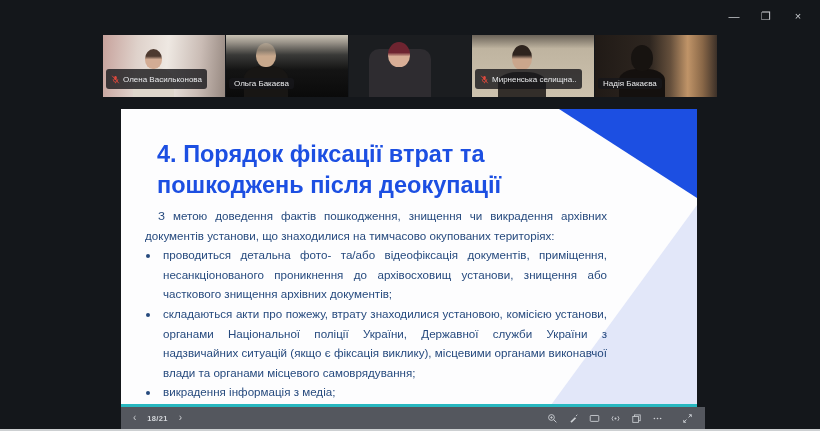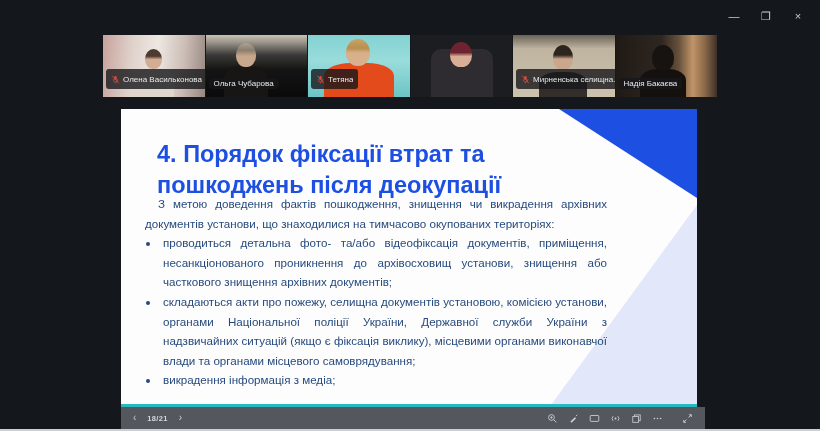--- a/index.html
+++ b/index.html
@@ -46,21 +46,21 @@
   .t5 .torso{left:26px;top:37px;width:48px;height:25px;border-radius:40% 40% 0 0;background:#332e2a;}
   .t6 .vid{background:linear-gradient(90deg,#201a16 0%,#2e2620 45%,#66503c 62%,#c09468 76%,#8a6848 88%,#3c3028 100%);}
   .t6 .head{left:36px;top:10px;width:22px;height:26px;border-radius:50% 50% 46% 46%;background:#171310;}
   .t6 .torso{left:24px;top:34px;width:46px;height:28px;border-radius:40% 40% 0 0;background:#14100e;}
 
   
   .slide{position:absolute;left:121px;top:109px;width:576px;height:296px;background:#fdfdfe;overflow:hidden;}
   .deco{position:absolute;inset:0;}
   .slide-title{position:absolute;left:24px;top:18px;width:430px;margin:12px;
        font-size:23.5px;line-height:31px;font-weight:700;color:#1c4fe2;}
-  .slide-body{position:absolute;left:24px;top:85px;width:462px;
+  .slide-body{position:absolute;left:24px;top:97px;width:462px;
        font-size:11.6px;line-height:19.6px;color:#264a7e;text-align:justify;}
   .slide-body p{margin:0;text-indent:13px;}
   .slide-body ul{margin:0;padding-left:15px;list-style:disc outside;}
   .slide-body li{padding-left:3px;}
 
   
   .tealbar{position:absolute;left:121px;top:404px;width:576px;height:3px;background:#28b8c0;}
   .toolbar{position:absolute;left:121px;top:407px;width:584px;height:22px;background:#54575e;}
   .pg-nav{position:absolute;left:12px;top:0;height:100%;display:flex;align-items:center;gap:11px;}
   .pg-nav .chev{color:#c8cbcf;font-size:10px;line-height:1;cursor:default;}
@@ -98,40 +98,24 @@
         <span class="pname">Олена Васильконова</span>
       </div>
     </div>
 
     <div class="tile t2 active">
       <div class="vid"></div>
       <div class="torso"></div>
       <div class="head"></div>
       <div class="nametag">
 
-        <span class="pname">Ольга Чубарова</span>
-      </div>
-    </div>
-
-    <div class="tile t3">
-      <div class="vid"></div>
-      <div class="torso"></div>
-      <div class="head"></div>
-      <div class="nametag">
-        <span class="micsvg mic-wrap">
-          <svg width="9" height="9" viewBox="0 0 12 12">
-            <rect x="4.4" y="1.4" width="3.2" height="5.4" rx="1.6" fill="#e0483c"></rect>
-            <path d="M3 5.4 v1 a3 3 0 0 0 6 0 v-1" fill="none" stroke="#e0483c" stroke-width="1"></path>
-            <line x1="6" y1="9.2" x2="6" y2="11" stroke="#e0483c" stroke-width="1"></line>
-            <line x1="1.6" y1="1" x2="10.4" y2="11" stroke="#e0483c" stroke-width="1.2"></line>
-          </svg>
-        </span>
-        <span class="pname">Тетяна</span>
-      </div>
-    </div>
+        <span class="pname">Ольга Бакаєва</span>
+      </div>
+    </div>
+
 
     <div class="tile t4">
       <div class="vid"></div>
       <div class="torso"></div>
       <div class="head"></div>
     </div>
 
     <div class="tile t5">
       <div class="vid"></div>
       <div class="torso"></div>
@@ -163,21 +147,21 @@
   <div class="slide">
     <svg class="deco" width="576" height="296" viewBox="0 0 576 296">
       <polygon points="438,0 576,0 576,89" fill="#1c4fe2"></polygon>
       <polygon points="576,96 576,296 430,296" fill="#e2e7f9"></polygon>
     </svg>
     <h1 class="slide-title">4. Порядок фіксації втрат та пошкоджень після деокупації</h1>
     <div class="slide-body">
       <p>З метою доведення фактів пошкодження, знищення чи викрадення архівних документів установи, що знаходилися на тимчасово окупованих територіях:</p>
       <ul id="bullets">
           <li>проводиться детальна фото- та/або відеофіксація документів, приміщення, несанкціонованого проникнення до архівосховищ установи, знищення або часткового знищення архівних документів;</li>
-          <li>складаються акти про пожежу, селищна документів установою, комісією установи, органами Національної поліції України, Державної служби України з надзвичайних ситуацій (якщо є фіксація виклику), місцевими органами виконавчої влади та органами місцевого самоврядування;</li>
+          <li>складаються акти про пожежу, втрату знаходилися установою, комісією установи, органами Національної поліції України, Державної служби України з надзвичайних ситуацій (якщо є фіксація виклику), місцевими органами виконавчої влади та органами місцевого самоврядування;</li>
           <li>викрадення інформація з медіа;</li>
         </ul>
     </div>
   </div>
 
   <div class="tealbar"></div>
   <div class="toolbar">
     <div class="pg-nav">
       <span class="chev">‹</span>
       <span class="pg-ind">18/21</span>

